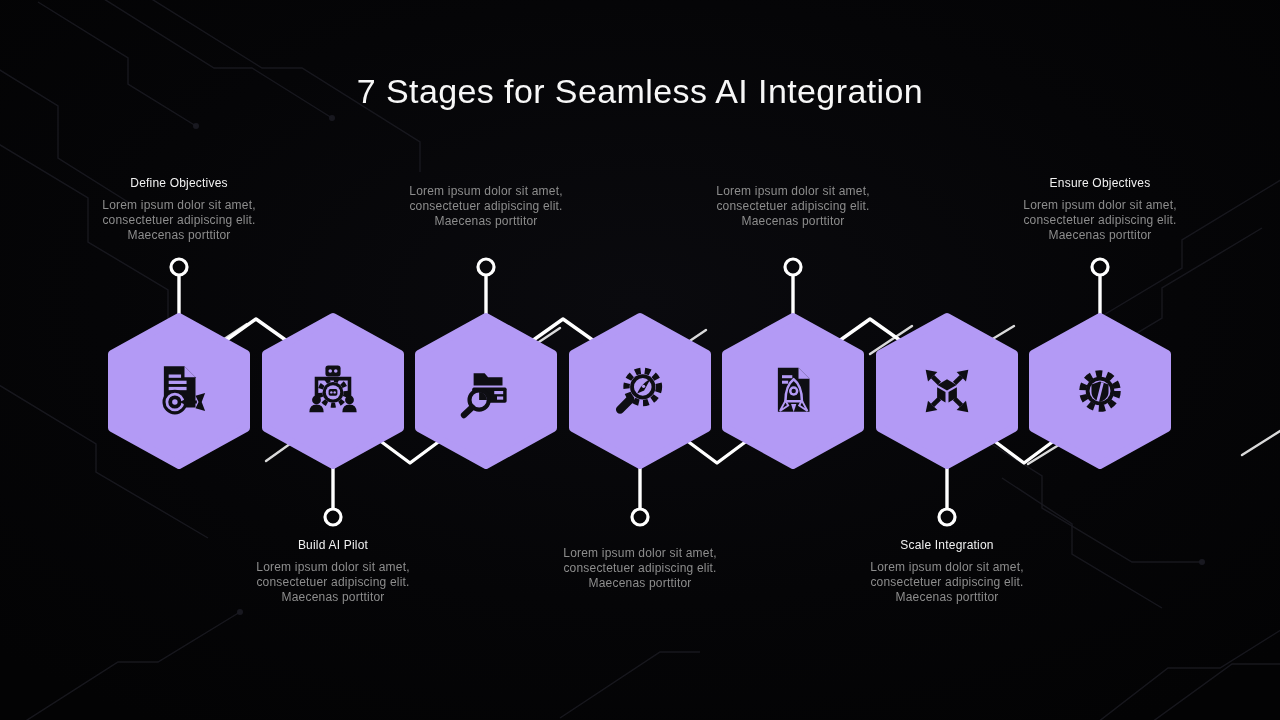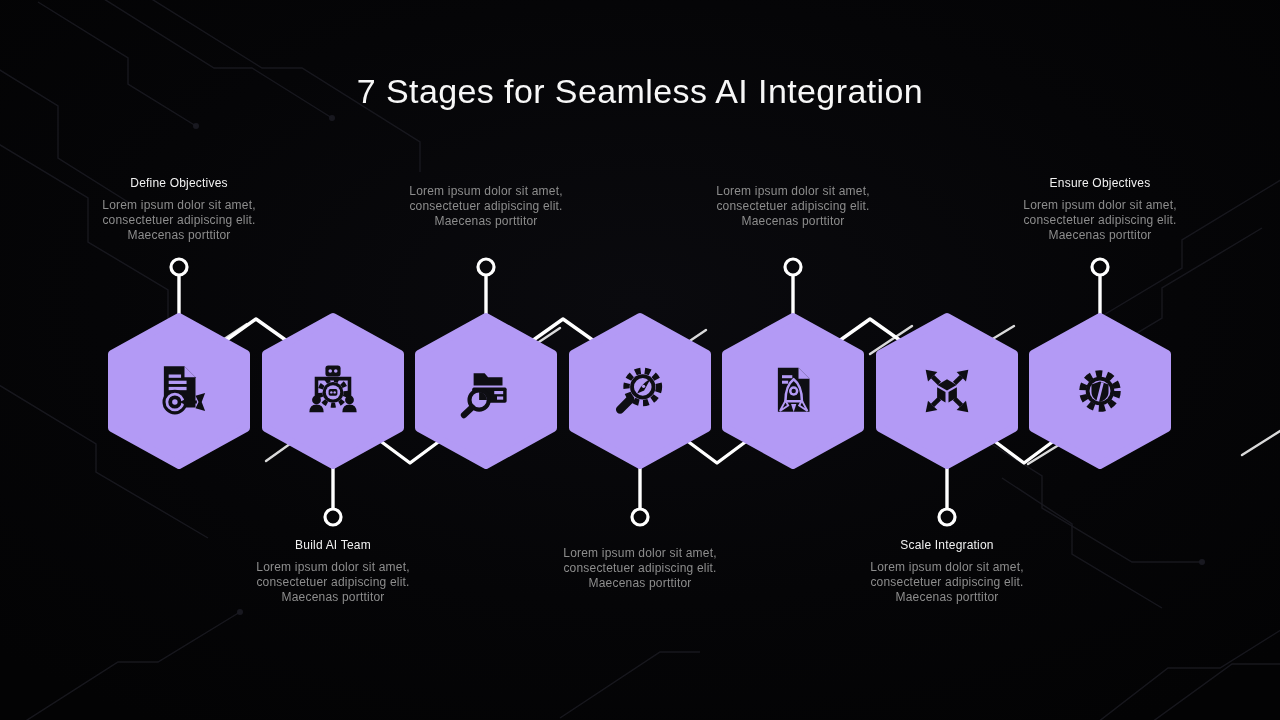--- a/index.html
+++ b/index.html
@@ -210,21 +210,21 @@
     <path class="ic" d="M24 17 L30.2 19.2 V24.6 C30.2 28.6 27.5 30.9 24 32 C20.5 30.9 17.8 28.6 17.8 24.6 V19.2 Z"></path>
     <line class="ac-s" x1="25.8" y1="17.8" x2="22.4" y2="31.4" stroke-width="2"></line>
   </svg>
 </div>
 
 <div class="stage-text top" style="left:74px">
   <div class="stage-title">Define Objectives</div>
   <div class="stage-desc">Lorem ipsum dolor sit amet, consectetuer adipiscing elit. Maecenas porttitor</div>
 </div>
 <div class="stage-text bottom" style="left:228px">
-  <div class="stage-title">Build AI Team</div>
+  <div class="stage-title">Build AI Pilot</div>
   <div class="stage-desc">Lorem ipsum dolor sit amet, consectetuer adipiscing elit. Maecenas porttitor</div>
 </div>
 <div class="stage-text top" style="left:381px">
   <div class="stage-desc">Lorem ipsum dolor sit amet, consectetuer adipiscing elit. Maecenas porttitor</div>
 </div>
 <div class="stage-text bottom" style="left:535px">
   <div class="stage-desc">Lorem ipsum dolor sit amet, consectetuer adipiscing elit. Maecenas porttitor</div>
 </div>
 <div class="stage-text top" style="left:688px">
   <div class="stage-desc">Lorem ipsum dolor sit amet, consectetuer adipiscing elit. Maecenas porttitor</div>

